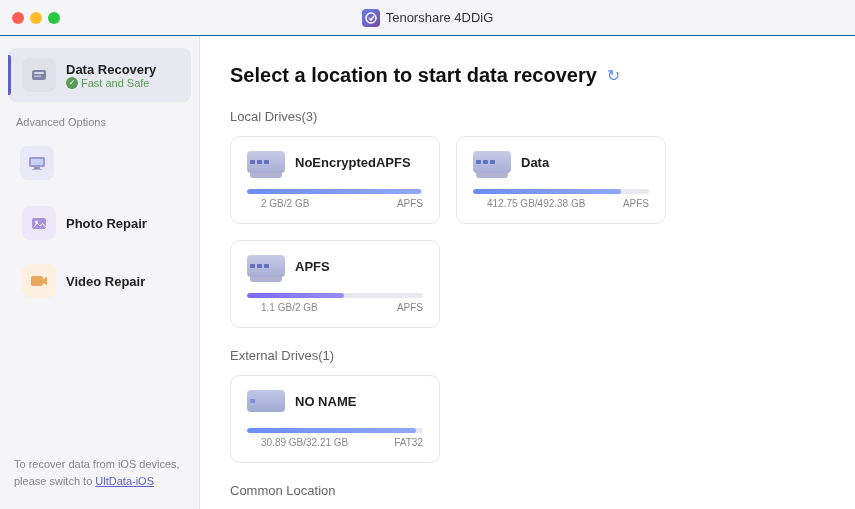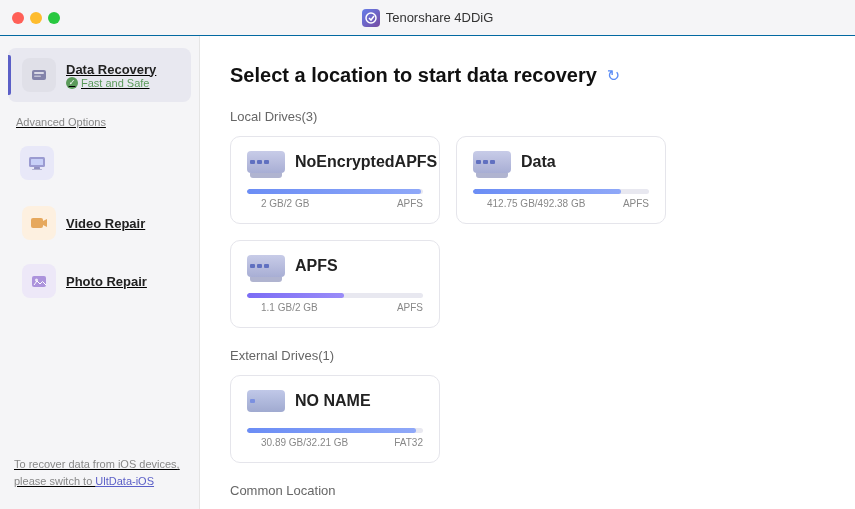--- a/index.html
+++ b/index.html
@@ -66,21 +66,20 @@
 
     
     .sidebar {
       width: 200px;
       background: #f5f5f7;
       border-right: 1px solid #e5e5e5;
       display: flex;
       flex-direction: column;
       padding: 10px 0;
       flex-shrink: 0;
-      text-decoration: underline;
     }
 
     .sidebar-item {
       display: flex;
       align-items: center;
       padding: 10px 14px;
       cursor: pointer;
       border-radius: 8px;
       margin: 2px 8px;
       gap: 10px;
@@ -253,21 +252,21 @@
       width: 5px;
       height: 4px;
       background: #6070c0;
       border-radius: 1px;
     }
 
     .drive-info {
       flex: 1;
     }
     .drive-name {
-      font-size: 16px;
+      font-size: 13px;
       font-weight: 600;
       color: #222;
       margin-bottom: 6px;
     }
     .progress-bar-wrap {
       width: 100%;
       height: 5px;
       background: #e8e8f0;
       border-radius: 3px;
       overflow: hidden;
@@ -365,38 +364,38 @@
         <svg width="20" height="20" viewBox="0 0 20 20" fill="none">
           <rect x="2" y="4" width="16" height="10" rx="1.5" fill="#7b7bc0" opacity="0.7"></rect>
           <rect x="4" y="6" width="12" height="6" rx="0.5" fill="#c8d0f8"></rect>
           <rect x="7" y="14" width="6" height="2" rx="0.5" fill="#9090c0"></rect>
           <rect x="5" y="16" width="10" height="1" rx="0.5" fill="#b0b0d0"></rect>
         </svg>
       </div>
     </div>
 
     <div class="sidebar-item">
-      <div class="sidebar-icon icon-orange">
-        <svg width="20" height="20" viewBox="0 0 20 20" fill="none">
-          <rect x="2" y="5" width="12" height="10" rx="2" fill="#e0963c" opacity="0.8"></rect>
-          <path d="M14 8 L18 6 L18 14 L14 12 Z" fill="#e0963c" opacity="0.8"></path>
-        </svg>
-      </div>
-      <span class="sidebar-item-label">Video Repair</span>
-    </div>
-
-    <div class="sidebar-item">
       <div class="sidebar-icon icon-purple">
         <svg width="20" height="20" viewBox="0 0 20 20" fill="none">
           <rect x="3" y="5" width="14" height="11" rx="2" fill="#9b7dd4" opacity="0.8"></rect>
           <circle cx="7.5" cy="9" r="1.5" fill="white" opacity="0.8"></circle>
           <path d="M5 14 L8 10 L11 13 L13.5 10.5 L17 14" stroke="white" stroke-width="1" fill="none"></path>
         </svg>
       </div>
       <span class="sidebar-item-label">Photo Repair</span>
+    </div>
+
+    <div class="sidebar-item">
+      <div class="sidebar-icon icon-orange">
+        <svg width="20" height="20" viewBox="0 0 20 20" fill="none">
+          <rect x="2" y="5" width="12" height="10" rx="2" fill="#e0963c" opacity="0.8"></rect>
+          <path d="M14 8 L18 6 L18 14 L14 12 Z" fill="#e0963c" opacity="0.8"></path>
+        </svg>
+      </div>
+      <span class="sidebar-item-label">Video Repair</span>
     </div>
 
     <div class="sidebar-bottom">
       <span>To recover data from iOS devices, please switch to </span><a href="#">UltData-iOS</a>
     </div>
   </div>
 
   <div class="main-content">
     <div class="page-header">
       <h1 class="page-title">Select a location to start data recovery</h1>

